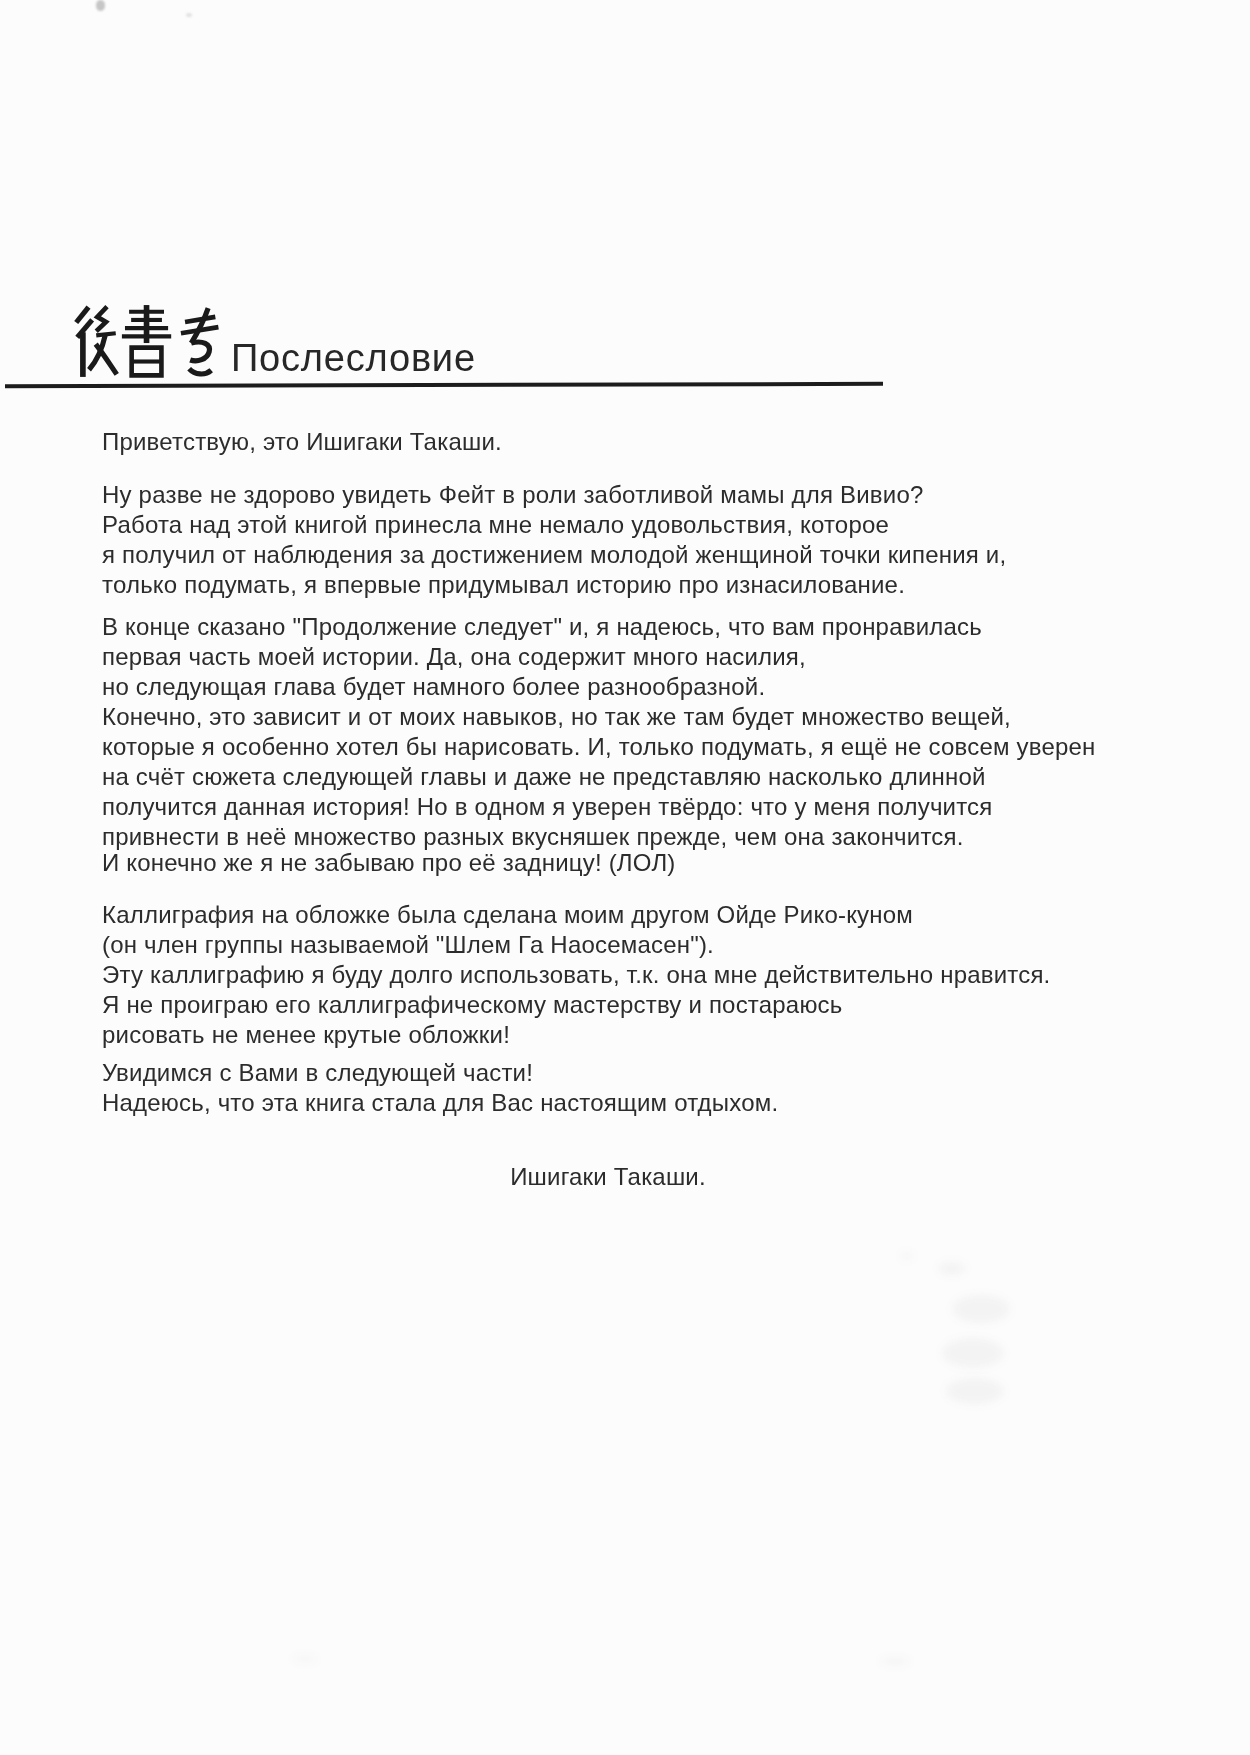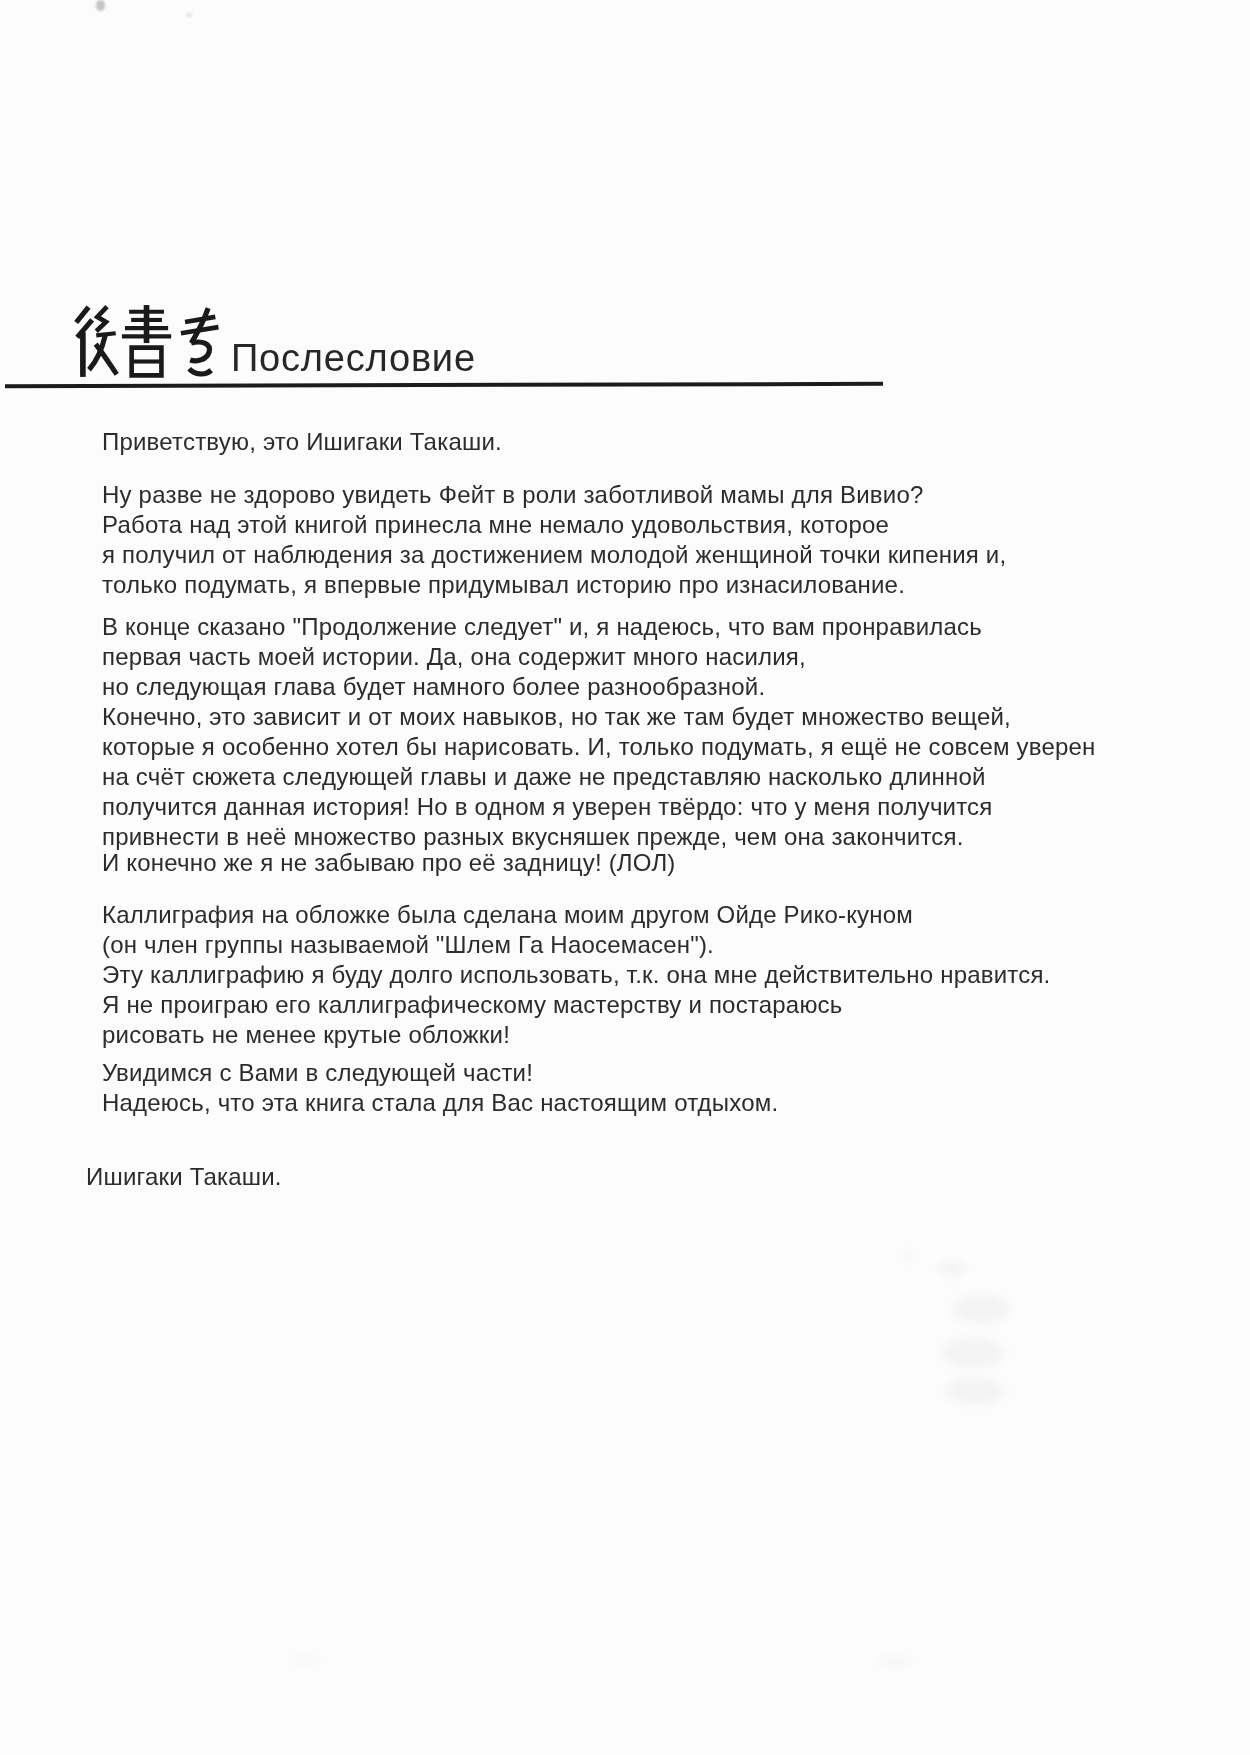--- a/index.html
+++ b/index.html
@@ -44,21 +44,21 @@
   }
   .para{position:absolute;left:16px;margin:0;white-space:nowrap;}
   .para-0{top:427px;}
   .para-1{top:480px;}
   .para-2{top:612px;}
   .para-3{top:848px;}
   .para-4{top:900px;}
   .para-5{top:1058px;}
   .signature{
     position:absolute;left:86px;top:1162px;width:1044px;
-    text-align:left;
+    text-align:center;
     color:var(--text);
     font-size:24px;line-height:30px;letter-spacing:.2px;
   }
   
   .artifact{position:absolute;pointer-events:none;}
   .a-top1{left:96px;top:0;width:9px;height:11px;background:#c6c6c6;border-radius:45%;filter:blur(1px);}
   .a-top2{left:186px;top:13px;width:6px;height:4px;background:#e2e2e2;border-radius:50%;filter:blur(1px);}
   .smudge{position:absolute;background:rgba(70,70,70,.05);border-radius:50%;filter:blur(4px);pointer-events:none;}
   .s1{left:900px;top:1252px;width:14px;height:8px;background:rgba(70,70,70,.04);}
   .s2{left:938px;top:1262px;width:28px;height:13px;}

